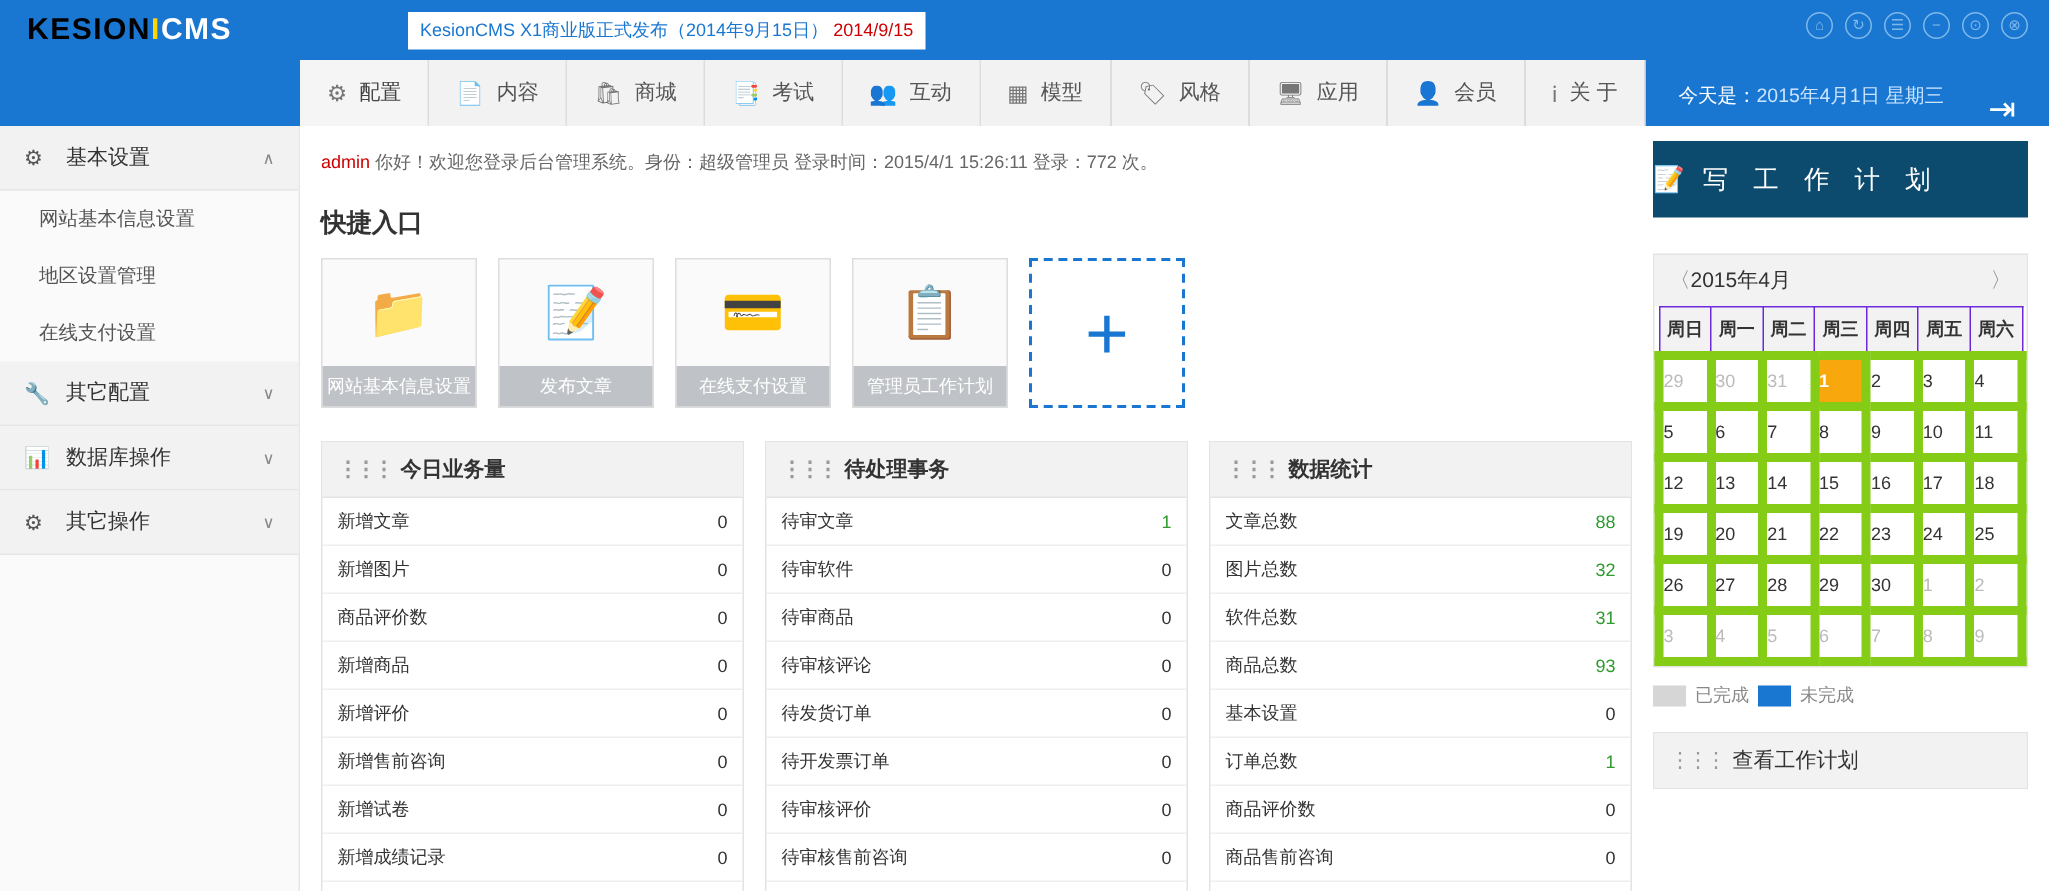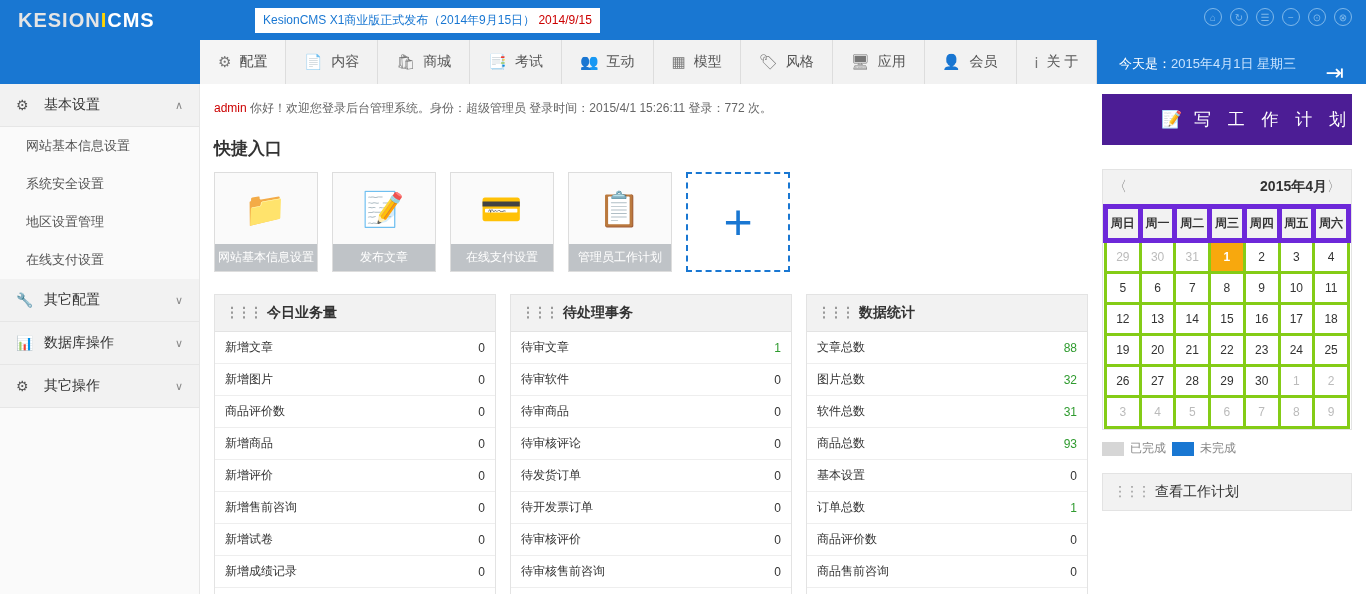--- a/index.html
+++ b/index.html
@@ -36,43 +36,43 @@
 .quick.add .plus{color:#1977d2;font-size:50px;font-weight:300;line-height:96px;text-align:center;width:100%}
 .panels{display:flex;gap:14px;margin-top:22px}
 .panel{flex:1;border:1px solid #e3e3e3}
 .panel h3{background:#f2f2f2;padding:9px 10px;font-size:14px;font-weight:bold;border-bottom:1px solid #e3e3e3}
 .panel h3 .dots{margin-right:6px;color:#999;letter-spacing:-2px}
 .panel table{width:100%;border-collapse:collapse}
 .panel td{padding:7px 10px;font-size:12px;border-bottom:1px solid #eee}
 .panel td.v{text-align:right;color:#333}
 .panel td.v.grn{color:#2f9b2f}
 .rightcol{width:264px;padding:10px 14px 0 0}
-.plan-btn{background:#4c1d95;color:#fff;font-size:17px;padding:14px 0;text-align:right;cursor:pointer;letter-spacing:6px}
+.plan-btn{background:#0c4a6e;color:#fff;font-size:17px;padding:14px 0;text-align:left;cursor:pointer;letter-spacing:6px}
 .plan-btn .pi{margin-right:6px}
 .cal{border:1px solid #e3e3e3;margin-top:24px}
 .cal-head{background:#f2f2f2;padding:8px 10px;display:flex;align-items:center;font-size:14px}
 .cal-head .nav{color:#888;cursor:pointer}
-.cal-head .title{flex:1;text-align:right;font-weight:bold}
+.cal-head .title{flex:1;text-align:left;font-weight:normal}
 .cal table{width:100%;border-collapse:collapse;font-size:12px}
-.cal th{background:#f2f2f2;padding:6px 0;font-weight:bold;border:5px solid #6d28d9}
-.cal td{text-align:center;padding:7px 0;border:3px solid #84cc16;cursor:pointer}
+.cal th{background:#f2f2f2;padding:6px 0;font-weight:bold;border:1px solid #6d28d9}
+.cal td{padding:7px 0;border:6px solid #84cc16;cursor:pointer}
 .cal td.other{color:#bbb}
 .cal td.today{background:#f8a80d;color:#fff;font-weight:bold}
 .legend{display:flex;align-items:center;gap:6px;margin-top:10px;font-size:12px;color:#888}
 .legend .sw{width:22px;height:14px}.sw.g{background:#d6d6d6}.sw.b{background:#1977d2}
 .view-plan{border:1px solid #e3e3e3;margin-top:16px}
 .view-plan h3{background:#f2f2f2;padding:9px 10px;font-size:14px;font-weight:normal}
 .view-plan h3 .dots{margin-right:6px;color:#999;letter-spacing:-2px}
 </style>
 </head>
 <body>
 
 <div class="top-bar">
-  <div class="logo"><span style="color:#e5e5e5">KESION</span><span>I</span><span style="color:#ffffff">CMS</span></div>
-  <div class="banner" style="background:#fff;padding:4px 8px;position:absolute;left:255px;top:8px">
+  <div class="logo"><span style="color:#000000">KESION</span><span>I</span><span style="color:#ffffff">CMS</span></div>
+  <div class="banner" style="background:#fff;padding:4px 8px;position:absolute;left:272px;top:8px">
     <span>KesionCMS X1商业版正式发布（2014年9月15日）</span> <span class="red">2014/9/15</span>
   </div>
   <div class="top-icons">
     <span>⌂</span>
     <span>↻</span>
     <span>☰</span>
     <span>−</span>
     <span>⊙</span>
     <span>⊗</span>
   </div>
@@ -95,21 +95,20 @@
   <div class="date-area">
     <span>今天是：</span><span class="d2">2015年4月1日 星期三</span>
   </div>
   <div class="top-arrow">⇥</div>
 </div>
 
 <div class="layout">
   <div class="sidebar" id="sidebar">
       <div class="side-group"><span class="si">⚙</span>基本设置<span class="chev">∧</span></div>
       <div class="side-item">网站基本信息设置</div>
-      <div class="side-item">系统安全设置</div>
       <div class="side-item">地区设置管理</div>
       <div class="side-item">在线支付设置</div>
       <div class="side-group"><span class="si">🔧</span>其它配置<span class="chev">∨</span></div>
       <div class="side-group"><span class="si">📊</span>数据库操作<span class="chev">∨</span></div>
       <div class="side-group"><span class="si">⚙</span>其它操作<span class="chev">∨</span></div>
     </div>
 
   <div class="main">
     <div class="welcome">
       <span class="adm">admin</span><span> 你好！欢迎您登录后台管理系统。身份：超级管理员 登录时间：2015/4/1 15:26:11 登录：772 次。</span>

